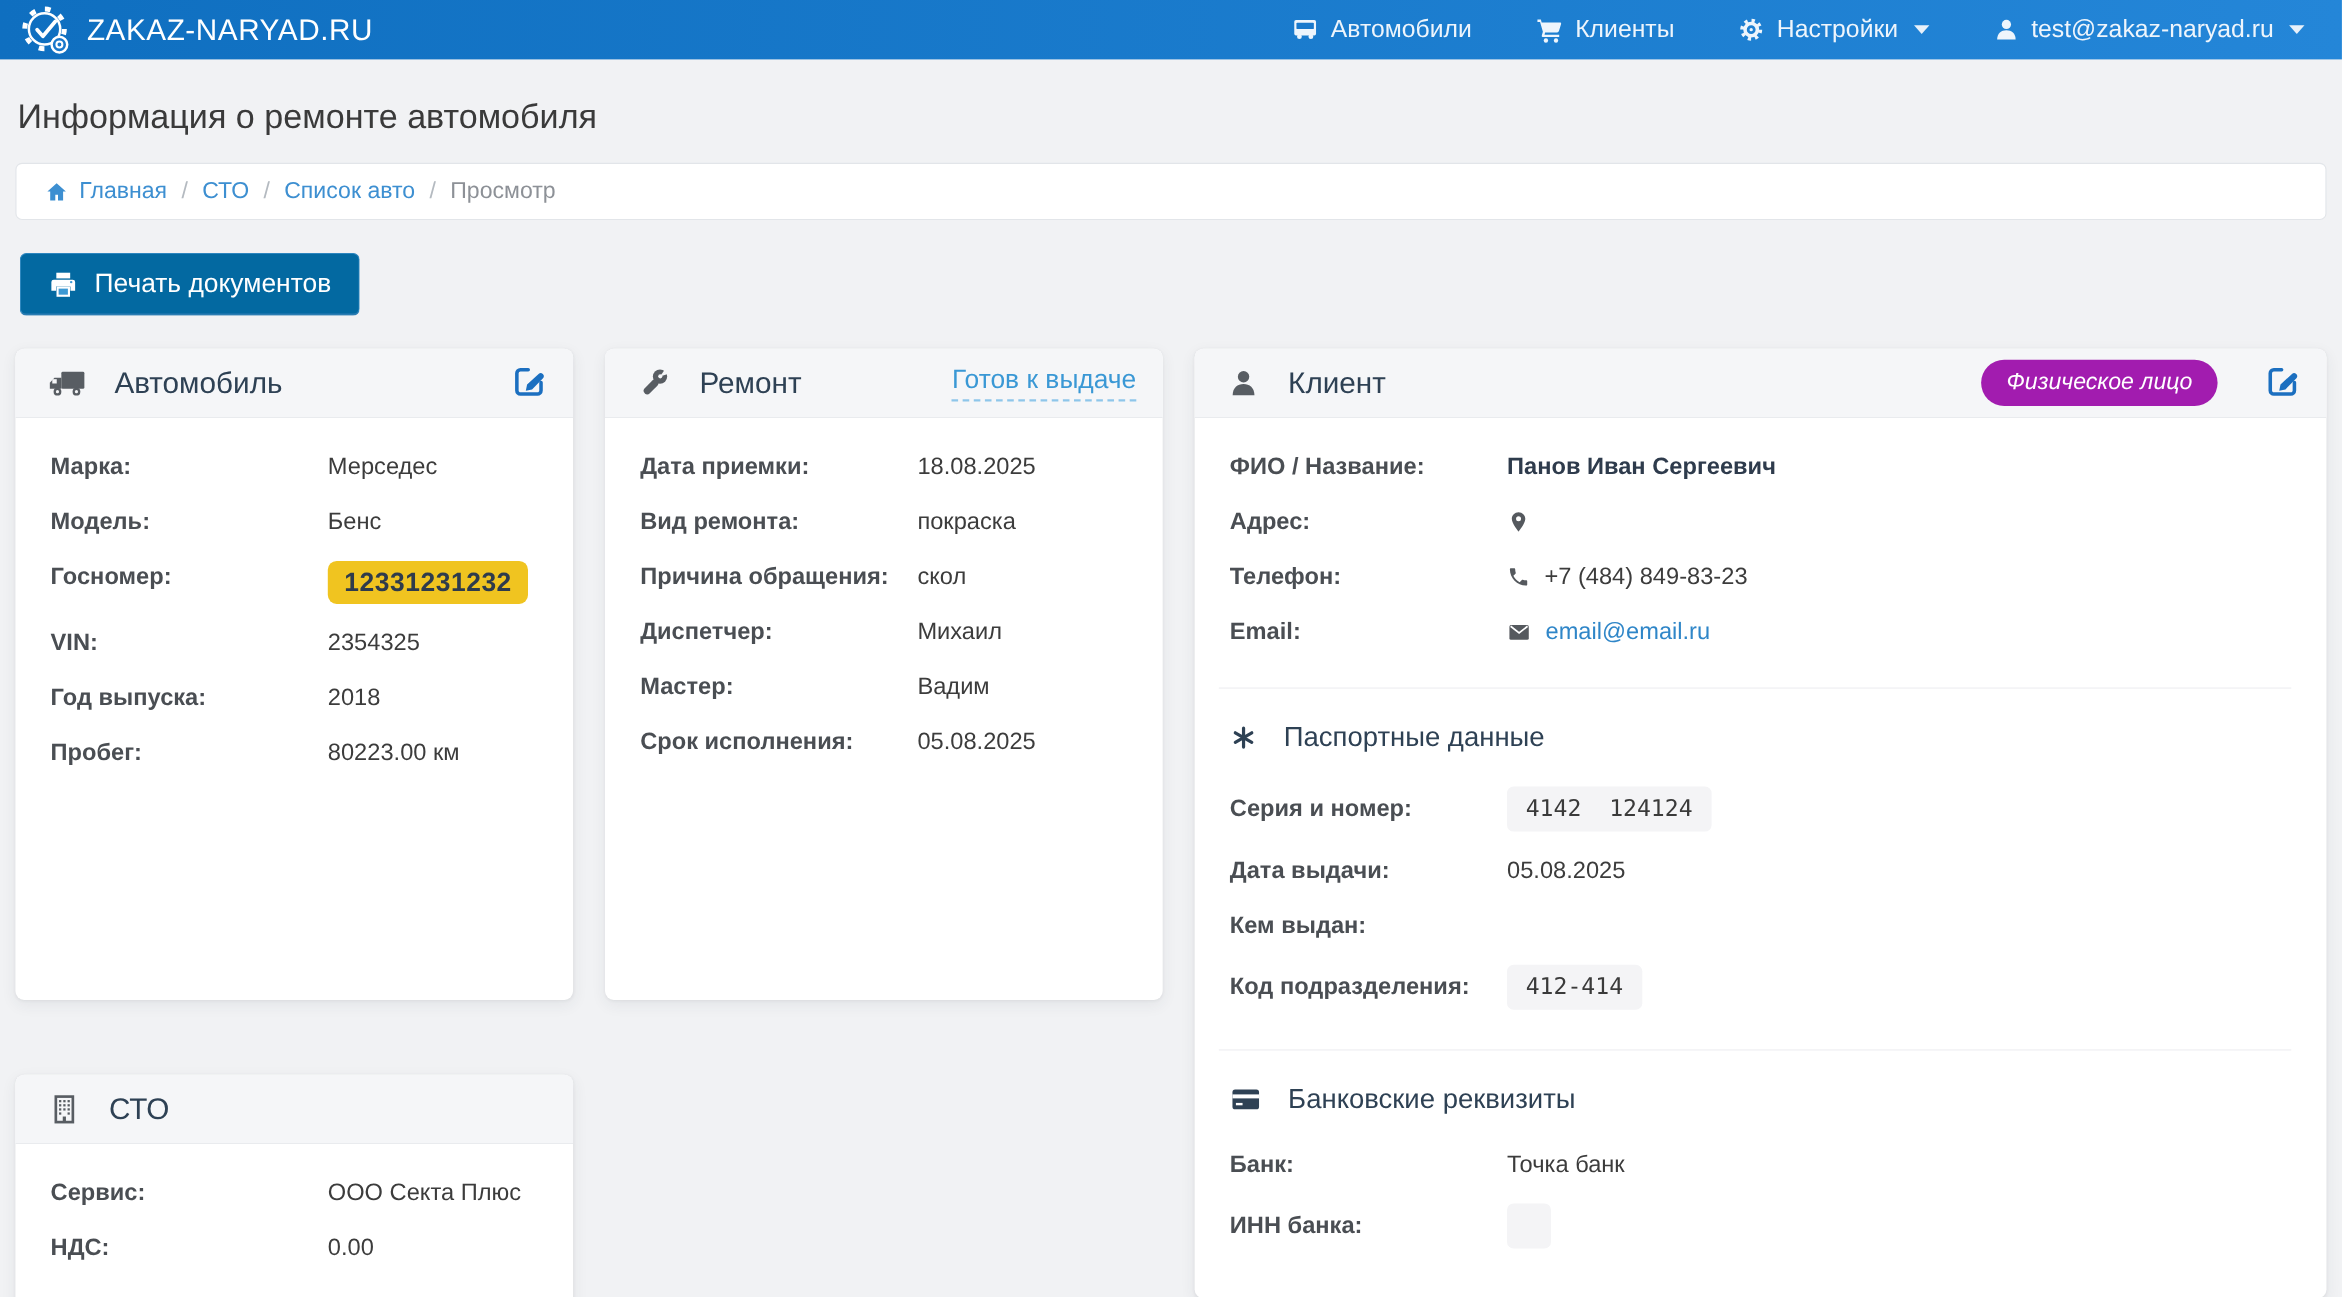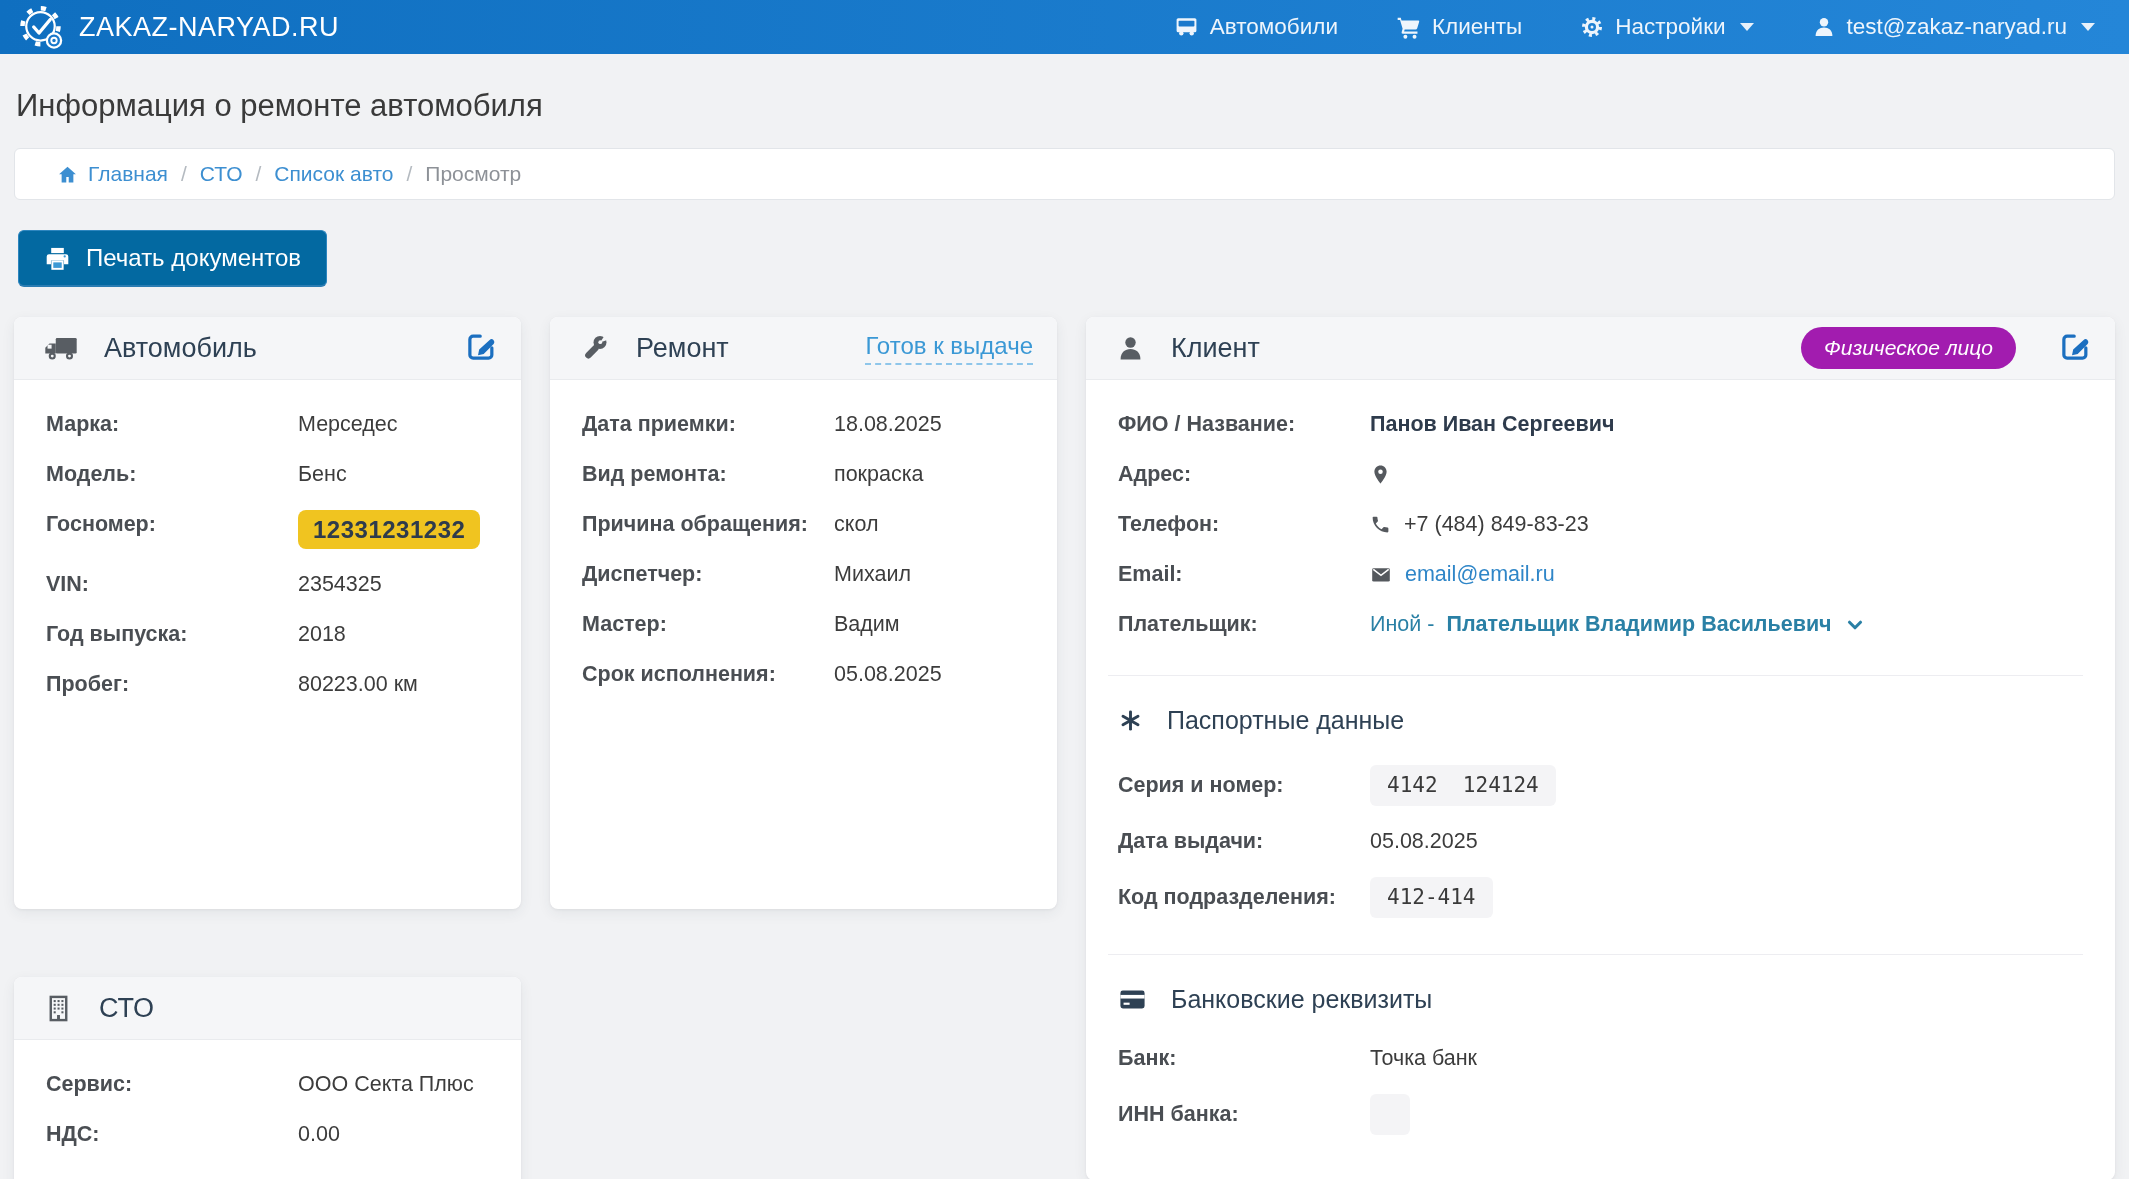--- a/index.html
+++ b/index.html
@@ -16,21 +16,21 @@
   }
   .brand{display:flex;align-items:center;gap:13px;font-size:27px;letter-spacing:.5px;cursor:pointer;}
   .nav-menu{margin-left:auto;display:flex;align-items:center;gap:58px;padding-right:16px;}
   .nav-item{display:flex;align-items:center;gap:11px;font-size:22.5px;color:#eef5fc;cursor:pointer;white-space:nowrap;}
   .caret{width:0;height:0;border-left:7px solid transparent;border-right:7px solid transparent;border-top:8px solid #e8f1fa;margin-left:3px;}
 
   
   .page-title{margin:34px 16px 24px;font-size:31px;font-weight:400;color:#3a3a3a;}
   .breadcrumb{
     margin:0 14px;background:#fff;border:1px solid #e2e5e9;border-radius:6px;
-    padding:13px 42px;font-size:21px;display:flex;align-items:center;gap:13px;
+    padding:13px 26px;font-size:21px;display:flex;align-items:center;gap:13px;
   }
   .breadcrumb a{color:#3d8fd1;text-decoration:none;display:flex;align-items:center;gap:10px;cursor:pointer;}
   .crumb-sep{color:#b4bac0;}
   .crumb-current{color:#8d9197;}
 
   .print-btn{
     margin:30px 0 0 18px;display:inline-flex;align-items:center;gap:15px;
     background:#0369a1;color:#fff;font-size:24px;font-family:inherit;
     padding:13px 25px;border:1px solid #2d86bf;border-bottom:2px solid #2a7cb2;border-radius:6px;cursor:pointer;
   }
@@ -392,34 +392,20 @@
             <span class="icon vicon">
               <svg viewBox="0 0 24 24" width="22" height="22" fill="currentColor">
                 <rect x="2.4" y="4.6" width="19.2" height="14.6" rx="1.6"></rect>
                 <path d="M3.6 5.8 L12 12.4 L20.4 5.8" stroke="#ffffff" stroke-width="1.7" fill="none"></path>
               </svg>
             </span>
             <a class="mail">email@email.ru</a>
           </div>
         </div>
 
-        <div class="field">
-          <div class="flabel">Плательщик:</div>
-          <div class="fvalue">
-            <span class="payer-link">
-              <span class="payer-prefix">Иной -</span>
-              <span class="payer-name">Плательщик Владимир Васильевич</span>
-              <span class="icon">
-                <svg viewBox="0 0 24 24" width="22" height="22" fill="none" stroke="currentColor" stroke-width="3.4" stroke-linecap="round" stroke-linejoin="round">
-                  <path d="M6 9 l6 6 6 -6"></path>
-                </svg>
-              </span>
-            </span>
-          </div>
-        </div>
 
         <div class="subsection">
           <div class="subsection-header">
             <span class="icon hicon">
               <svg viewBox="0 0 24 24" width="25" height="25" fill="currentColor">
                 <rect x="10.6" y="2.3" width="2.8" height="19.4" rx="1.4"></rect>
                 <rect x="10.6" y="2.3" width="2.8" height="19.4" rx="1.4" transform="rotate(60 12 12)"></rect>
                 <rect x="10.6" y="2.3" width="2.8" height="19.4" rx="1.4" transform="rotate(-60 12 12)"></rect>
               </svg>
             </span>
@@ -428,20 +414,24 @@
           <div class="field boxed">
             <div class="flabel">Серия и номер:</div>
             <div class="fvalue">
                 <span class="value-box">4142  124124</span>
               </div>
           </div>
           <div class="field">
             <div class="flabel">Дата выдачи:</div>
             <div class="fvalue">05.08.2025</div>
           </div>
+          <div class="field">
+            <div class="flabel">Кем выдан:</div>
+            <div class="fvalue"></div>
+          </div>
           <div class="field boxed">
             <div class="flabel">Код подразделения:</div>
             <div class="fvalue">
                 <span class="value-box">412-414</span>
               </div>
           </div>
         </div>
 
         <div class="subsection">
           <div class="subsection-header">

